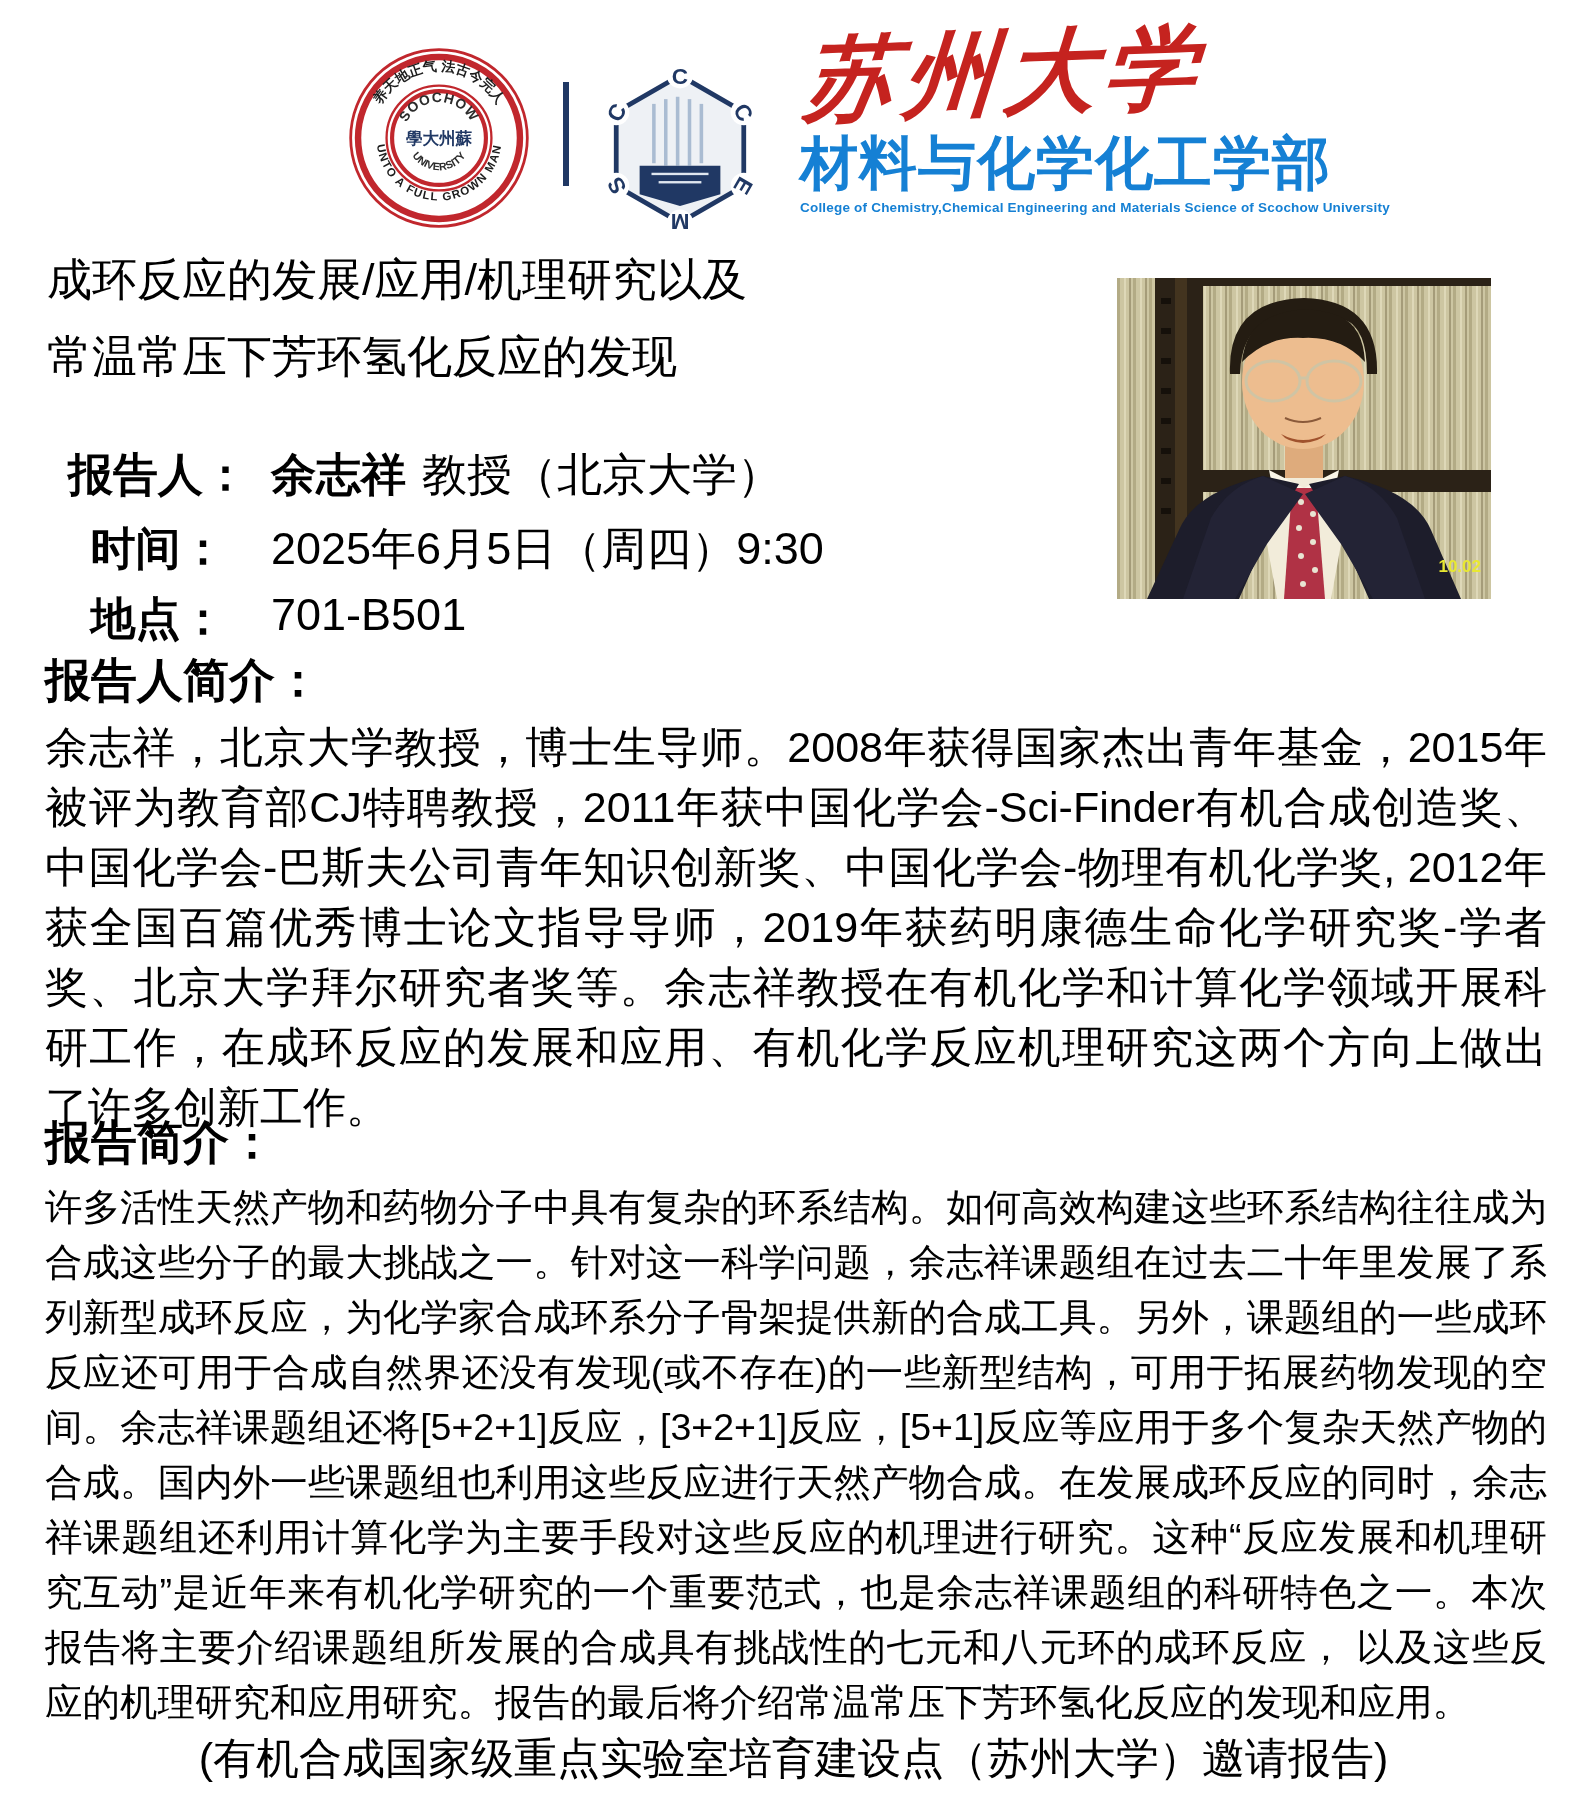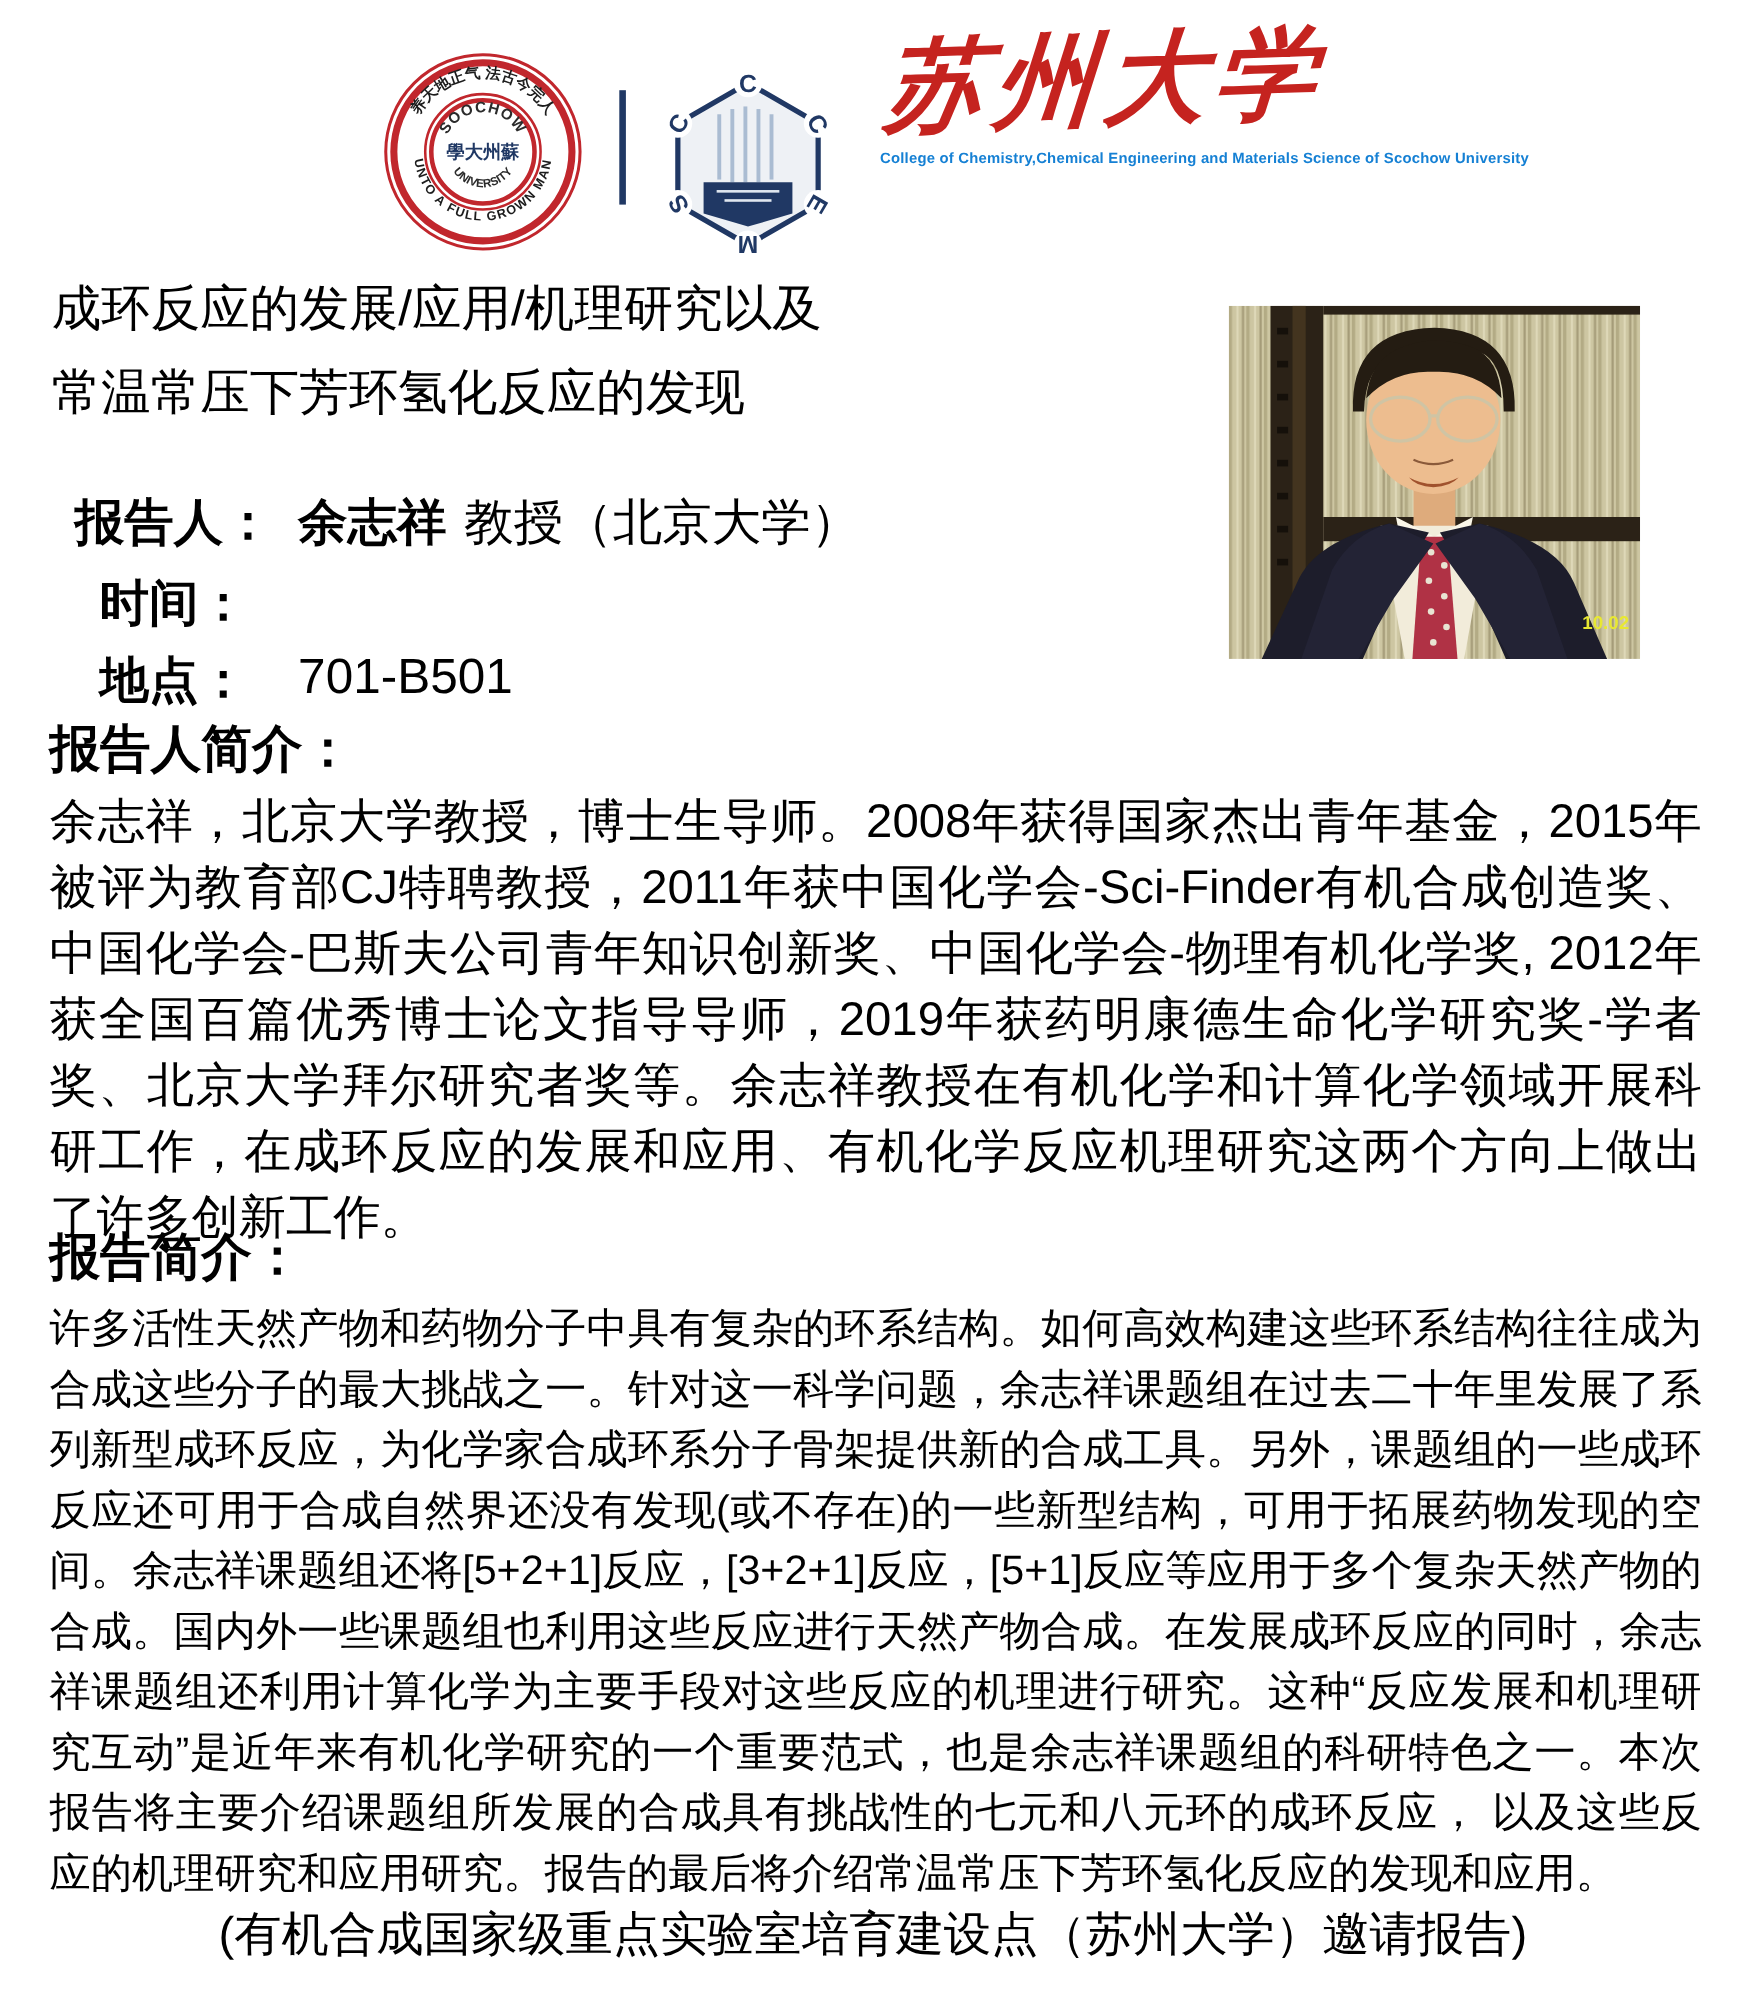--- a/index.html
+++ b/index.html
@@ -99,38 +99,40 @@
       <text x="16.3" y="56" transform="rotate(-60 16.3 49)">C</text>
       <text x="123.7" y="56" transform="rotate(60 123.7 49)">C</text>
       <text x="16.3" y="118" transform="rotate(-120 16.3 111)">S</text>
       <text x="123.7" y="118" transform="rotate(120 123.7 111)">E</text>
       <text x="70" y="149" transform="rotate(180 70 142)">M</text>
     </g>
   </svg>
 
   <div class="brand">
     <div class="brand-cal">苏州大学</div>
+    <div class="brand-dept">材料与化学化工学部</div>
     <div class="brand-en">College of Chemistry,Chemical Engineering and Materials Science of Scochow University</div>
   </div>
 
   <div class="title-block">
     <span class="title-lines">
       <span>成环反应的发展/应用/机理研究以及</span><br>
       <span>常温常压下芳环氢化反应的发现</span>
     </span>
   </div>
 
   <div class="row row-speaker">
     <span class="row-label">报告人：</span>
     <span class="b">余志祥</span>
     <span class="speaker-suffix">教授（北京大学）</span>
   </div>
 
   <div class="row row-time">
     <span class="row-label">时间：</span>
+    <span>2025年6月5日（周四）9:30</span>
   </div>
 
   <div class="row row-venue">
     <span class="row-label">地点：</span>
     <span>701-B501</span>
   </div>
 
   <svg class="photo" viewBox="0 0 374 321">
     <defs>
       <pattern id="books" x="0" y="0" width="16" height="321" patternUnits="userSpaceOnUse">

